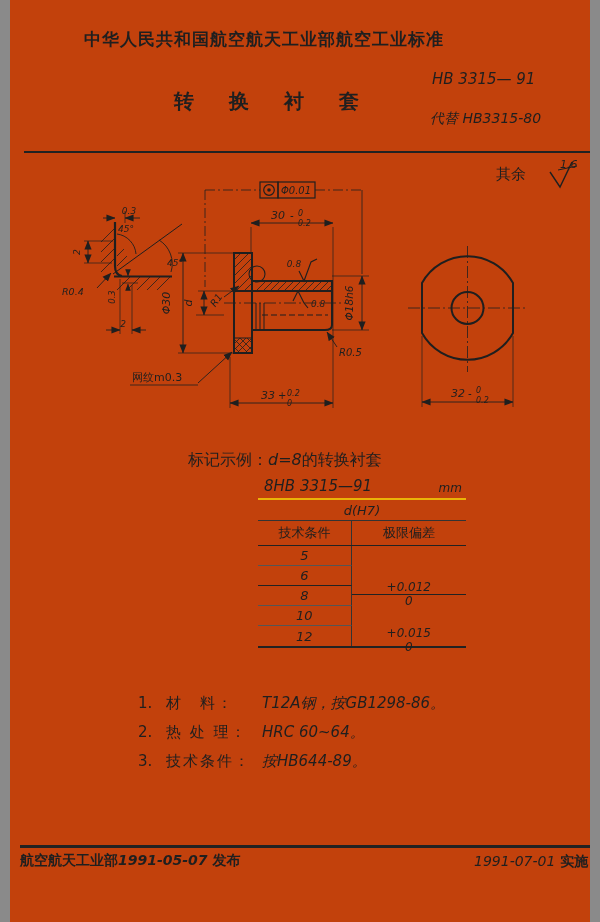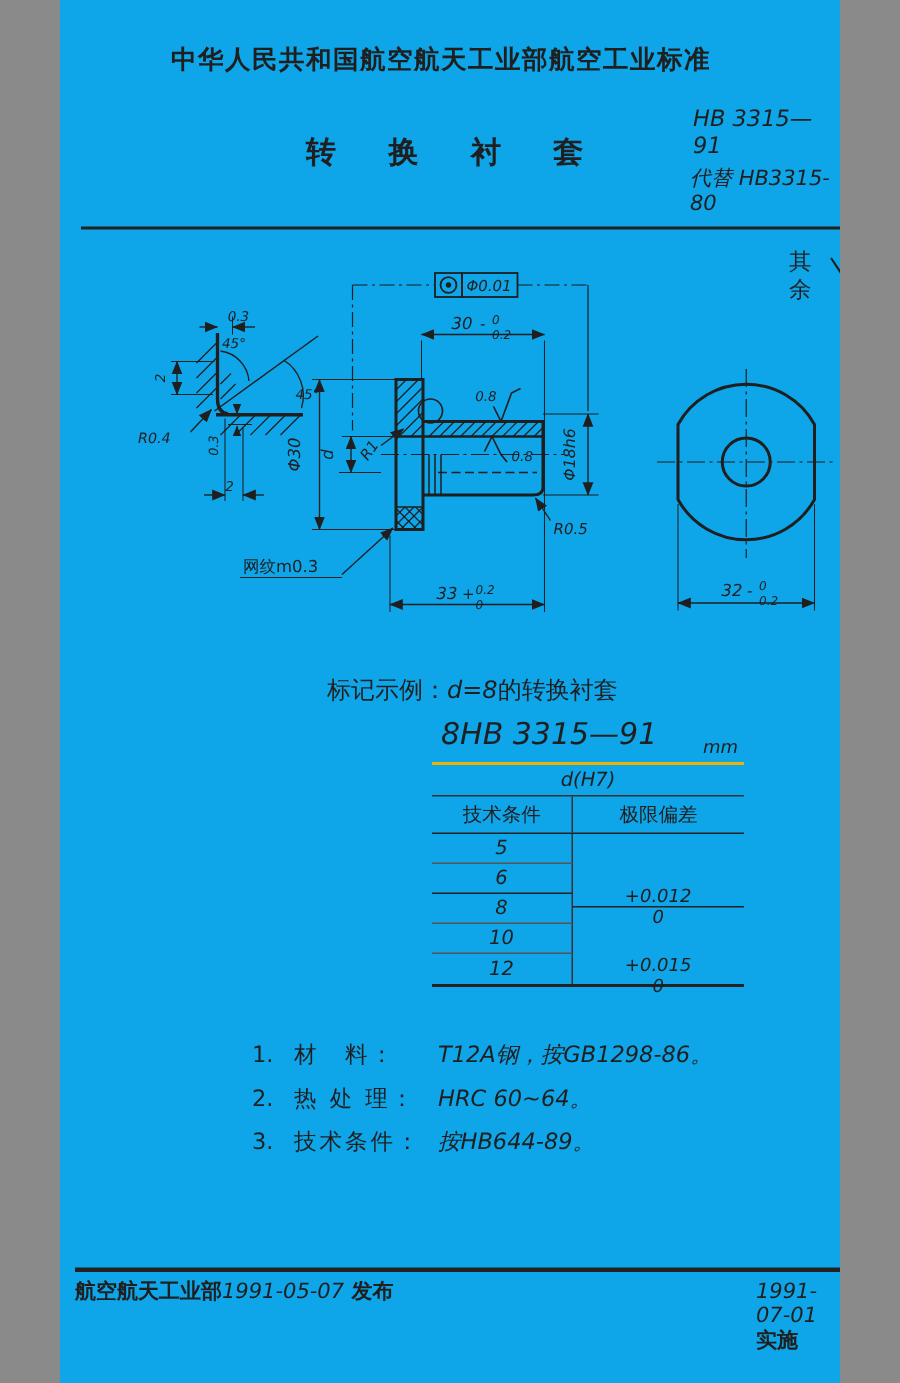--- a/index.html
+++ b/index.html
@@ -1,34 +1,34 @@
 <!DOCTYPE html>
 <html><head>
 <meta charset="utf-8">
 <style>
   html,body{margin:0;padding:0;background:#8a8a8a;}
-  .page{position:relative;width:520px;height:922px;background:#0ea5e9;
+  .page{position:relative;width:580px;height:922px;background:#c2410c;
         font-family:"DejaVu Sans",sans-serif;color:#1f1f1f;overflow:hidden;margin:0 auto;}
   .abs{position:absolute;}
   .hand{font-style:italic;}
   .rule{background:#222;}
   
   .org-line{left:74px;top:28px;font-size:17px;font-weight:bold;letter-spacing:1px;}
   .std-no{left:422px;top:70px;font-size:15px;}
   .doc-title{left:164px;top:88px;font-size:20px;font-weight:bold;letter-spacing:14px;}
   .replaces{left:420px;top:110px;font-size:14px;}
   .top-rule{left:14px;top:151px;width:572px;height:2px;}
   
-  .surf{left:486px;top:157px;display:flex;align-items:flex-start;gap:0;}
+  .surf{left:486px;top:157px;display:flex;align-items:flex-start;gap:20px;}
   .surf .zh{font-size:15px;padding-top:8px;}
   
   .marking{left:178px;top:450px;font-size:16px;}
-  .marking .l2{margin-top:6px;margin-left:76px;font-size:20px;}
-  
-  .tbl{left:248px;top:491px;width:208px;font-size:13px;}
+  .marking .l2{margin-top:6px;margin-left:76px;font-size:15px;}
+  
+  .tbl{left:248px;top:481px;width:208px;font-size:13px;}
   .tbl .unit{text-align:right;font-style:italic;font-size:12px;padding-right:4px;height:17px;}
   .tbox{border-top:2px solid #eab308;border-bottom:2px solid #222;}
   .trow-span{height:20px;display:flex;align-items:center;justify-content:center;
              font-style:italic;border-bottom:1px solid #333;}
   .thead{display:flex;height:24px;border-bottom:1.5px solid #222;}
   .thead .c1{width:45%;border-right:1px solid #333;display:flex;align-items:center;justify-content:center;}
   .thead .c2{width:55%;display:flex;align-items:center;justify-content:center;}
   .tgrid{display:grid;grid-template-columns:45% 55%;grid-auto-rows:20px;}
   .szc{display:flex;align-items:center;justify-content:center;font-style:italic;
        border-right:1px solid #333;font-size:13px;}
@@ -39,21 +39,21 @@
   .devc.b2{border-bottom:1px solid #222;}
   
   .notes{left:128px;top:694px;font-size:15px;}
   .note-line{display:flex;margin-bottom:10px;}
   .note-line .no{width:28px;}
   .note-line .lbl{width:96px;letter-spacing:2px;}
   .note-line .val{font-style:italic;}
   
   .bot-rule{left:10px;top:845px;width:580px;height:2.5px;}
   .foot-l{left:10px;top:852px;font-size:14px;font-weight:bold;}
-  .foot-l .hand{font-weight:normal;}
+  .foot-l .hand{font-weight:bold;}
   .foot-r{left:464px;top:853px;font-size:14px;font-weight:bold;}
   .foot-r .hand{font-weight:normal;}
   svg text{fill:#1f1f1f;}
   svg .dimtxt{font-style:italic;font-family:"DejaVu Sans",sans-serif;}
 </style>
 </head>
 <body>
 
 <div class="page">
 

